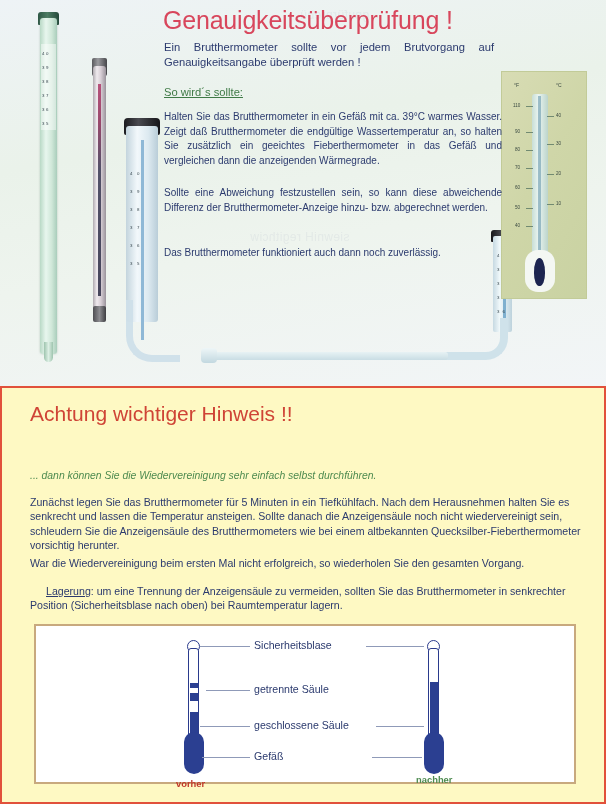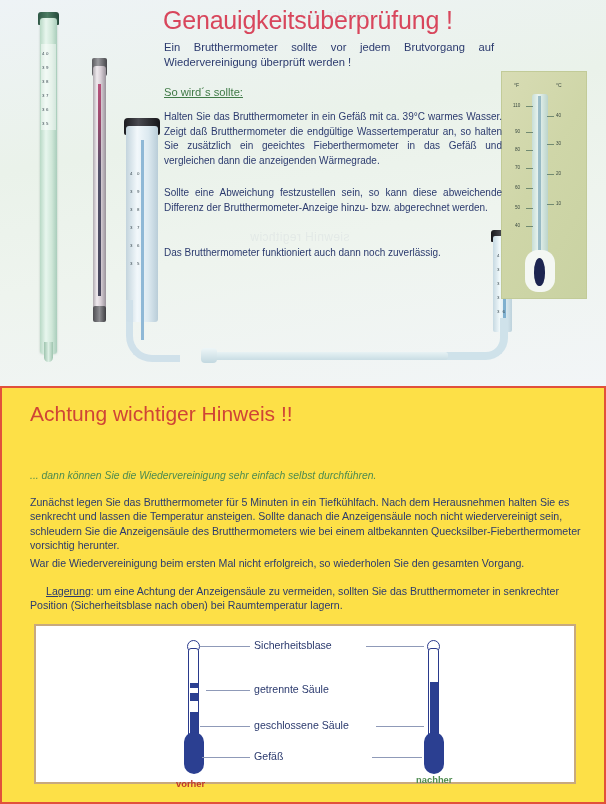--- a/index.html
+++ b/index.html
@@ -261,21 +261,21 @@
     color: #37474f;
     line-height: 1;
     letter-spacing: .2px;
   }
 
   
   .section-bottom {
     position: absolute;
     left: 0; top: 386px;
     width: 606px; height: 418px;
-    background: #fde047;
+    background: #fef9c3;
     border: 2px solid #e1513b;
     overflow: hidden;
   }
   .title-bottom {
     position: absolute;
     left: 28px; top: 14px;
     font-size: 21px;
     color: #cf4436;
     white-space: nowrap;
   }
@@ -443,33 +443,33 @@
       <div class="pc-tick" style="left:45px; top:102px; width:7px;"></div>
       <div class="pc-scaleC" style="left:54px; top:130px;">10</div>
       <div class="pc-tick" style="left:45px; top:132px; width:7px;"></div>
 
       <div class="pc-bulbwrap">
         <div class="pc-bulb"></div>
       </div>
     </div>
 
     <div class="title-top">Genauigkeitsüberprüfung !</div>
-    <div class="intro">Ein Brutthermometer sollte vor jedem Brutvorgang auf Wiedervereinigung überprüft werden !</div>
+    <div class="intro">Ein Brutthermometer sollte vor jedem Brutvorgang auf Genauigkeitsangabe überprüft werden !</div>
     <div class="sowird">So wird´s sollte:</div>
     <div class="para p1">Halten Sie das Brutthermometer in ein Gefäß mit ca. 39°C warmes Wasser. Zeigt daß Brutthermometer die endgültige Wassertemperatur an, so halten Sie zusätzlich ein geeichtes Fieberthermometer in das Gefäß und vergleichen dann die anzeigenden Wärmegrade.</div>
     <div class="para p3">Das Brutthermometer funktioniert auch dann noch zuverlässig.</div>
     <div class="para p2">Sollte eine Abweichung festzustellen sein, so kann diese abweichende Differenz der Brutthermometer-Anzeige hinzu- bzw. abgerechnet werden.</div>
   </div>
 
   <div class="section-bottom">
     <div class="title-bottom">Achtung wichtiger Hinweis !!</div>
     <div class="bp-green">... dann können Sie die Wiedervereinigung sehr einfach selbst durchführen.</div>
     <div class="b-para bp2">Zunächst legen Sie das Brutthermometer für 5 Minuten in ein Tiefkühlfach. Nach dem Herausnehmen halten Sie es senkrecht und lassen die Temperatur ansteigen. Sollte danach die Anzeigensäule noch nicht wiedervereinigt sein, schleudern Sie die Anzeigensäule des Brutthermometers wie bei einem altbekannten Quecksilber-Fieberthermometer vorsichtig herunter.</div>
     <div class="b-para bp3">War die Wiedervereinigung beim ersten Mal nicht erfolgreich, so wiederholen Sie den gesamten Vorgang.</div>
-    <div class="b-para bp4"><span class="ul">Lagerung</span><span>: um eine Achtung der Anzeigensäule zu vermeiden, sollten Sie das Brutthermometer in senkrechter Position (Sicherheitsblase nach oben) bei Raumtemperatur lagern.</span></div>
+    <div class="b-para bp4"><span class="ul">Lagerung</span><span>: um eine Trennung der Anzeigensäule zu vermeiden, sollten Sie das Brutthermometer in senkrechter Position (Sicherheitsblase nach oben) bei Raumtemperatur lagern.</span></div>
 
     <div class="diagram">
 
       <div class="t-ring" style="left:151px; top:14px;"></div>
       <div class="t-tube" style="left:152px; top:22px; height:104px;"></div>
       <div class="t-seg" style="left:153.5px; top:57px;"></div>
       <div class="t-seg" style="left:153.5px; top:67px; height:8px;"></div>
       <div class="t-fill" style="left:153.5px; top:86px; height:42px;"></div>
       <div class="t-bulb" style="left:148px; top:106px;"></div>
       <div class="cap-before" style="left:140px; top:152px;">vorher</div>

